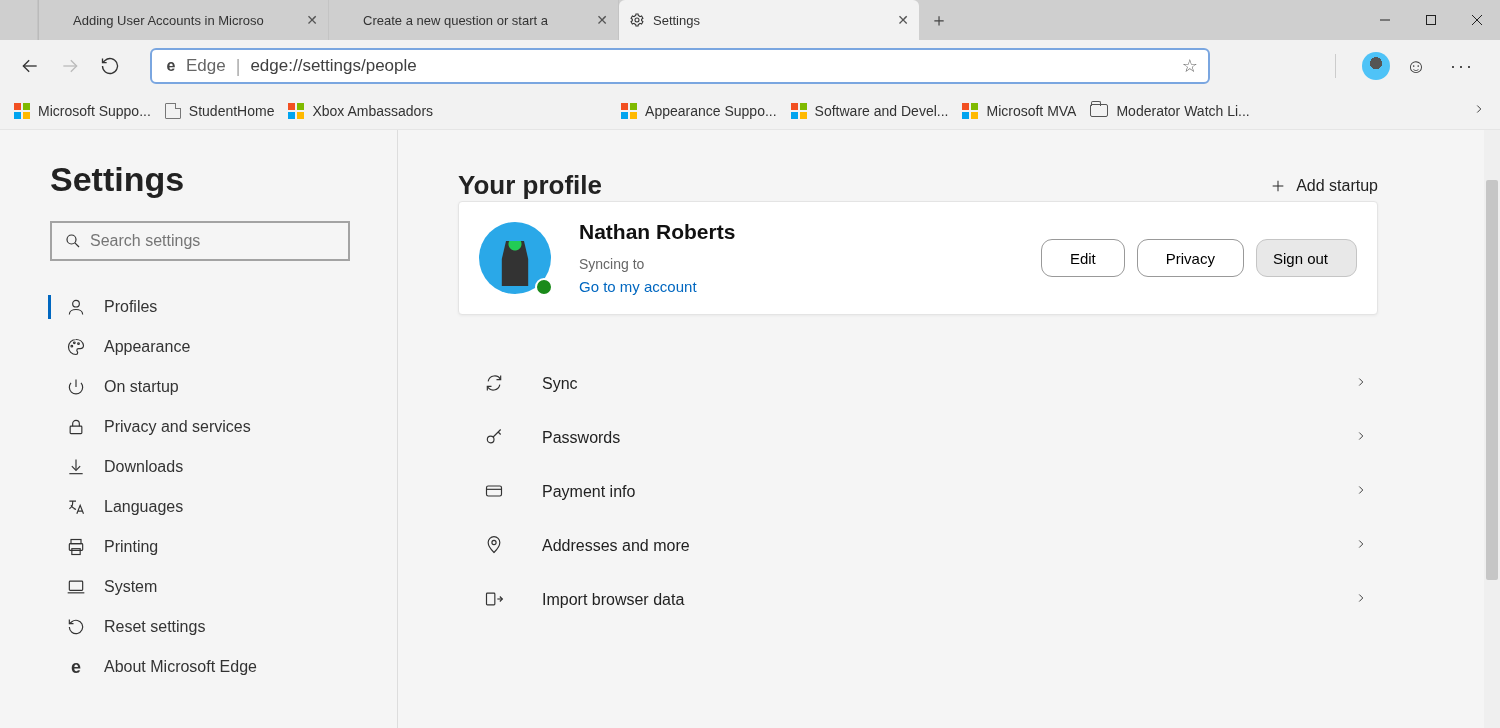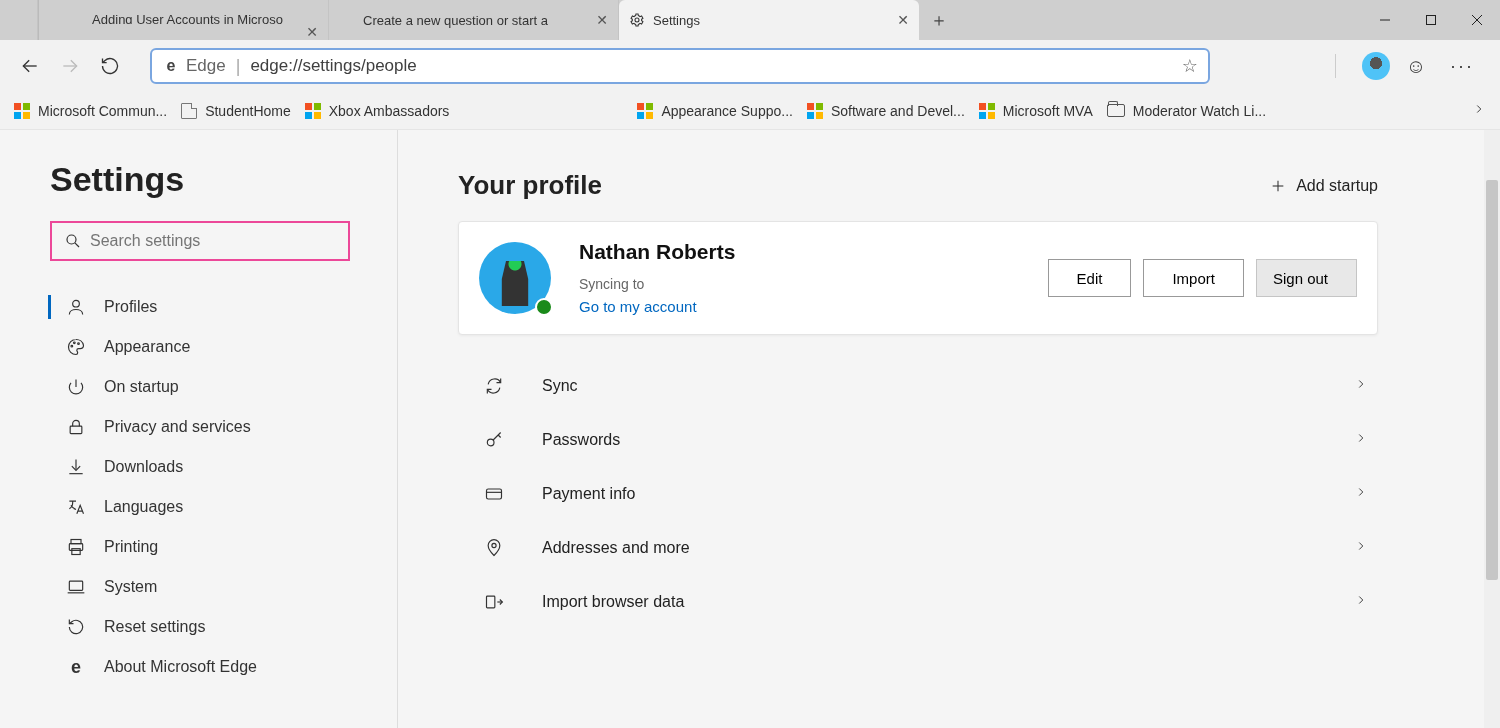--- a/index.html
+++ b/index.html
@@ -40,47 +40,47 @@
   
   .favbar { height:38px; background:#f2f2f2; display:flex; align-items:center; padding:0 14px; gap:14px; border-bottom:1px solid #e5e5e5; }
   .fav-item { display:flex; align-items:center; gap:8px; font-size:14px; color:#333; white-space:nowrap;}
   .fav-gap { width:160px; }
   .fav-overflow{ margin-left:auto; color:#555; font-size:16px;}
 
   
   .content { position:absolute; top:130px; left:0; right:0; bottom:0; display:flex; background:#f5f5f5;}
   .sidebar { width:398px; border-right:1px solid #ddd; padding:30px 26px 20px 50px; overflow:auto;}
   .sidebar h1 { font-size:34px; font-weight:700; color:#222; margin-bottom:22px;}
-  .search-box { width:300px; height:40px; border:2px solid #ec4899; display:flex; align-items:center; padding:0 12px; margin-bottom:28px;}
+  .search-box { width:300px; height:40px; border:2px solid #a3a3a3; display:flex; align-items:center; padding:0 12px; margin-bottom:28px;}
   .search-box input { border:none; outline:none; font-size:16px; flex:1; background:transparent; color:#666;}
   .nav-items { display:flex; flex-direction:column; gap:4px;}
   .nav-item { display:flex; align-items:center; gap:18px; height:36px; font-size:16px; color:#333; border-radius:3px; padding-left:16px; position:relative;}
   .nav-item.selected::before { content:""; position:absolute; left:-2px; top:6px; bottom:6px; width:3px; background:#0067c0;}
   .nav-item svg{width:20px;height:20px;stroke:#333;fill:none;stroke-width:1.4;}
 
   .main { flex:1; position:relative; overflow:auto; }
   .main-inner{ padding:40px 60px 40px 60px; max-width:1040px;}
-  .profile-header{ display:flex; align-items:center; margin-bottom:20px;}
+  .profile-header{ display:flex; align-items:center; }
   .profile-header h2{ font-size:26px; font-weight:600; color:#222;}
   .add-profile{ margin-left:auto; display:flex; align-items:center; gap:10px; font-size:16px; color:#222;}
   .card { background:#fff; border:1px solid #e4e4e4; border-radius:4px; padding:18px 20px; display:flex; align-items:center; box-shadow:0 1px 3px rgba(0,0,0,0.05);}
   .avatar-big { width:72px;height:72px;border-radius:50%;background:#2aa8e8;position:relative; overflow:hidden; display:flex;align-items:center;justify-content:center;}
   .avatar-big::after{content:"";width:60px;height:60px;position:absolute;background:radial-gradient(circle at 50% 20%, #2c5 0 6px, transparent 7px), linear-gradient(#333,#333);clip-path:polygon(35% 15%,65% 15%,72% 45%,72% 90%,28% 90%,28% 45%);top:10px;}
   .sync-badge{position:absolute;right:-2px;bottom:-2px;width:18px;height:18px;border-radius:50%;background:#1a8a1a;border:2px solid #fff;}
   .avatar-wrap{position:relative;}
   .profile-info{margin-left:28px;}
   .profile-info .name{font-size:21px;font-weight:600;color:#111;}
   .profile-info .status{font-size:14px;color:#666;margin-top:12px;}
   .profile-info a{font-size:15px;color:#0067c0;text-decoration:none;display:inline-block;margin-top:6px;}
   .card-actions{margin-left:auto;display:flex;gap:12px;}
-  .btn{height:38px;padding:0 28px;border:1px solid #999;background:#fff;font-size:15px;display:flex;align-items:center;border-radius:0;}
+  .btn{height:38px;padding:0 28px;border:1px solid #999;background:#fff;font-size:15px;display:flex;align-items:center;border-radius:11px;}
   .btn.gray{background:#e8e8e8;border-color:#c5c5c5;padding-left:16px;}
 
   .list{margin-top:24px;}
-  .list-row{display:flex;align-items:center;height:54px;padding:0 10px 0 26px;}
+  .list-row{display:flex;align-items:flex-end;height:54px;padding:0 10px 0 26px;}
   .list-row .icon{width:44px;display:flex;justify-content:flex-start;}
   .list-row .icon svg{width:20px;height:20px;stroke:#333;fill:none;stroke-width:1.4;}
   .list-row .label{font-size:16px;color:#222;margin-left:14px;}
   .list-row .chev{margin-left:auto;color:#555;}
 
   
   .scrollbar{position:absolute;right:0;top:0;bottom:0;width:16px;background:#efefef;}
   .thumb{position:absolute;left:2px;right:2px;top:50px;height:400px;background:#c6c6c6;border-radius:2px;}
 
   
@@ -94,21 +94,21 @@
 </style>
 </head>
 <body>
 
 <div class="titlebar">
   <div class="tab bg" style="width:38px;justify-content:center;">
     <span class="ms-logo"><span></span><span></span><span></span><span></span></span>
   </div>
   <div style="width:1px;background:#bbb;"></div>
 
-  <div class="tab bg" style="width:290px;flex-direction:column;">
+  <div class="tab bg" style="width:290px;">
     <span class="ms-logo"><span></span><span></span><span></span><span></span></span>
     <span class="tab-title">Adding User Accounts in Microso</span>
     <span class="tab-close">✕</span>
   </div>
 
   <div class="tab bg" style="width:290px;">
     <span class="ms-logo"><span></span><span></span><span></span><span></span></span>
     <span class="tab-title">Create a new question or start a</span>
     <span class="tab-close">✕</span>
   </div>
@@ -183,21 +183,21 @@
 </div>
 
 <div class="favbar">
   <div class="fav-item">
       <span class="ms-logo">
         <span></span>
         <span></span>
         <span></span>
         <span></span>
       </span>
-      <span>Microsoft Commun...</span>
+      <span>Microsoft Suppo...</span>
     </div>
   <div class="fav-item">
       <span class="page-icon"></span>
       <span>StudentHome</span>
     </div>
   <div class="fav-item">
       <span class="ms-logo">
         <span></span>
         <span></span>
         <span></span>
@@ -347,21 +347,21 @@
           <div class="avatar-big"></div>
           <div class="sync-badge"></div>
         </div>
         <div class="profile-info">
           <div class="name">Nathan Roberts</div>
           <div class="status">Syncing to</div>
           <a href="#">Go to my account</a>
         </div>
         <div class="card-actions">
           <div class="btn">Edit</div>
-          <div class="btn">Import</div>
+          <div class="btn">Privacy</div>
           <div class="btn gray">Sign out</div>
         </div>
       </div>
 
       <div class="list">
         <div class="list-row">
           <span class="icon">
               <svg viewBox="0 0 24 24">
                 <path d="M20 8a8 8 0 0 0-15 2"></path>
                 <polyline points="20 3 20 8 15 8"></polyline>

